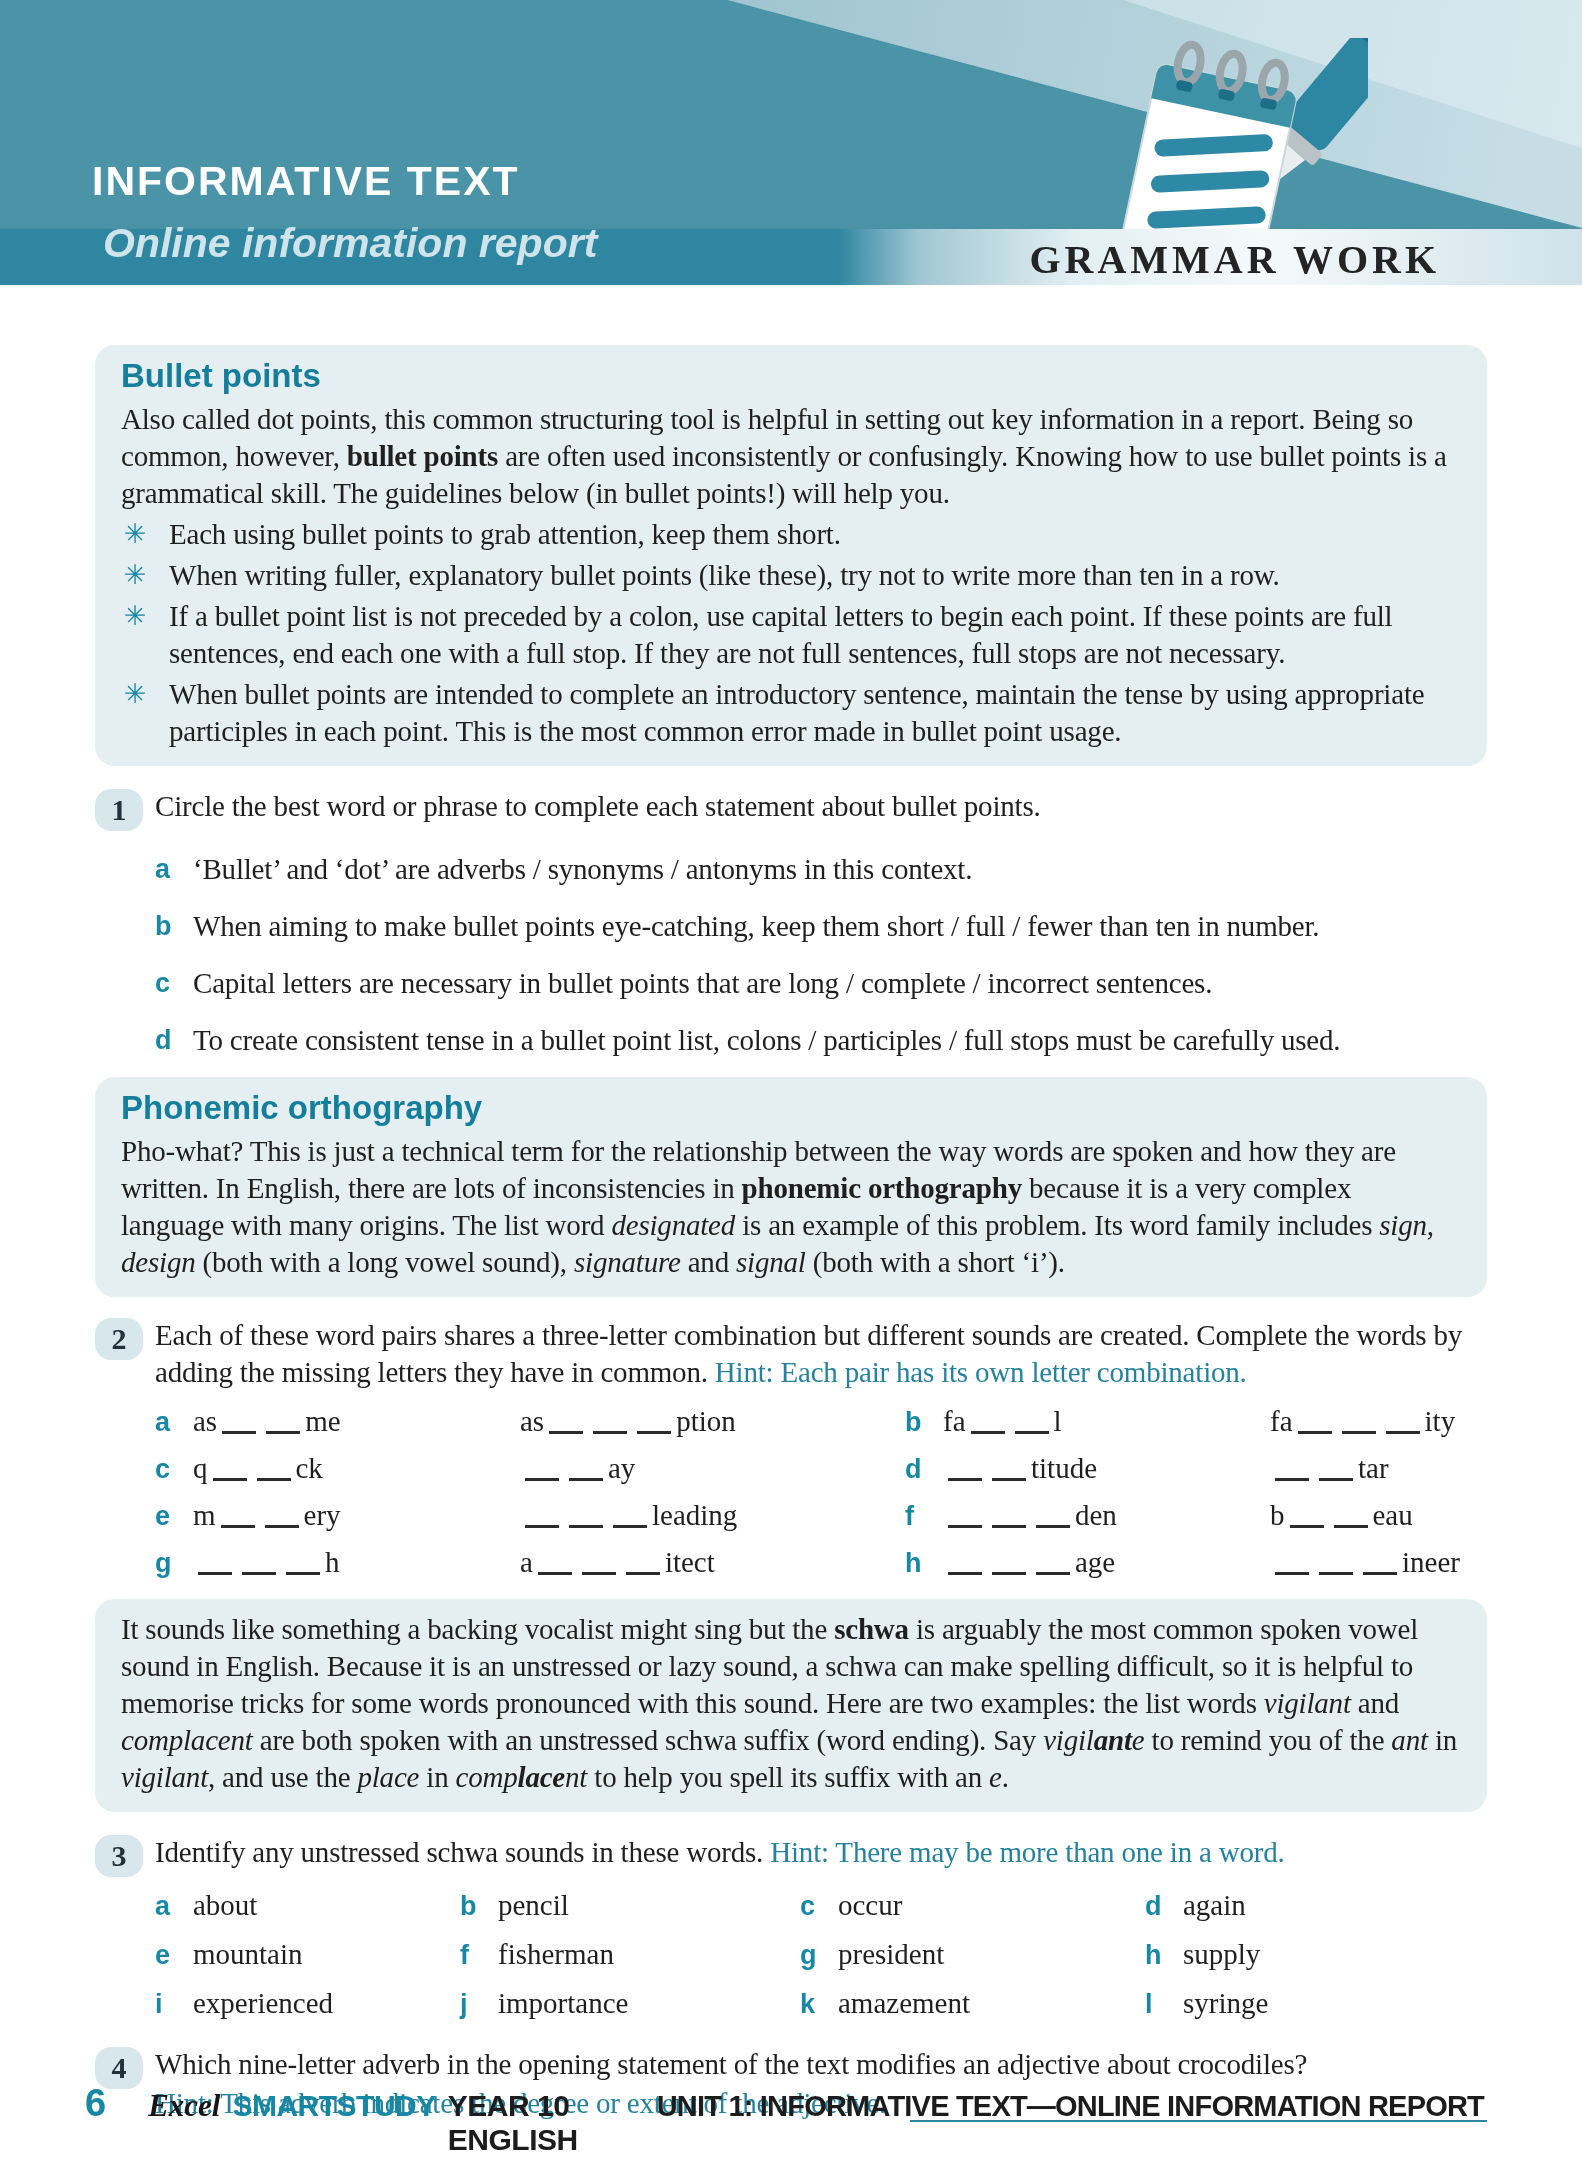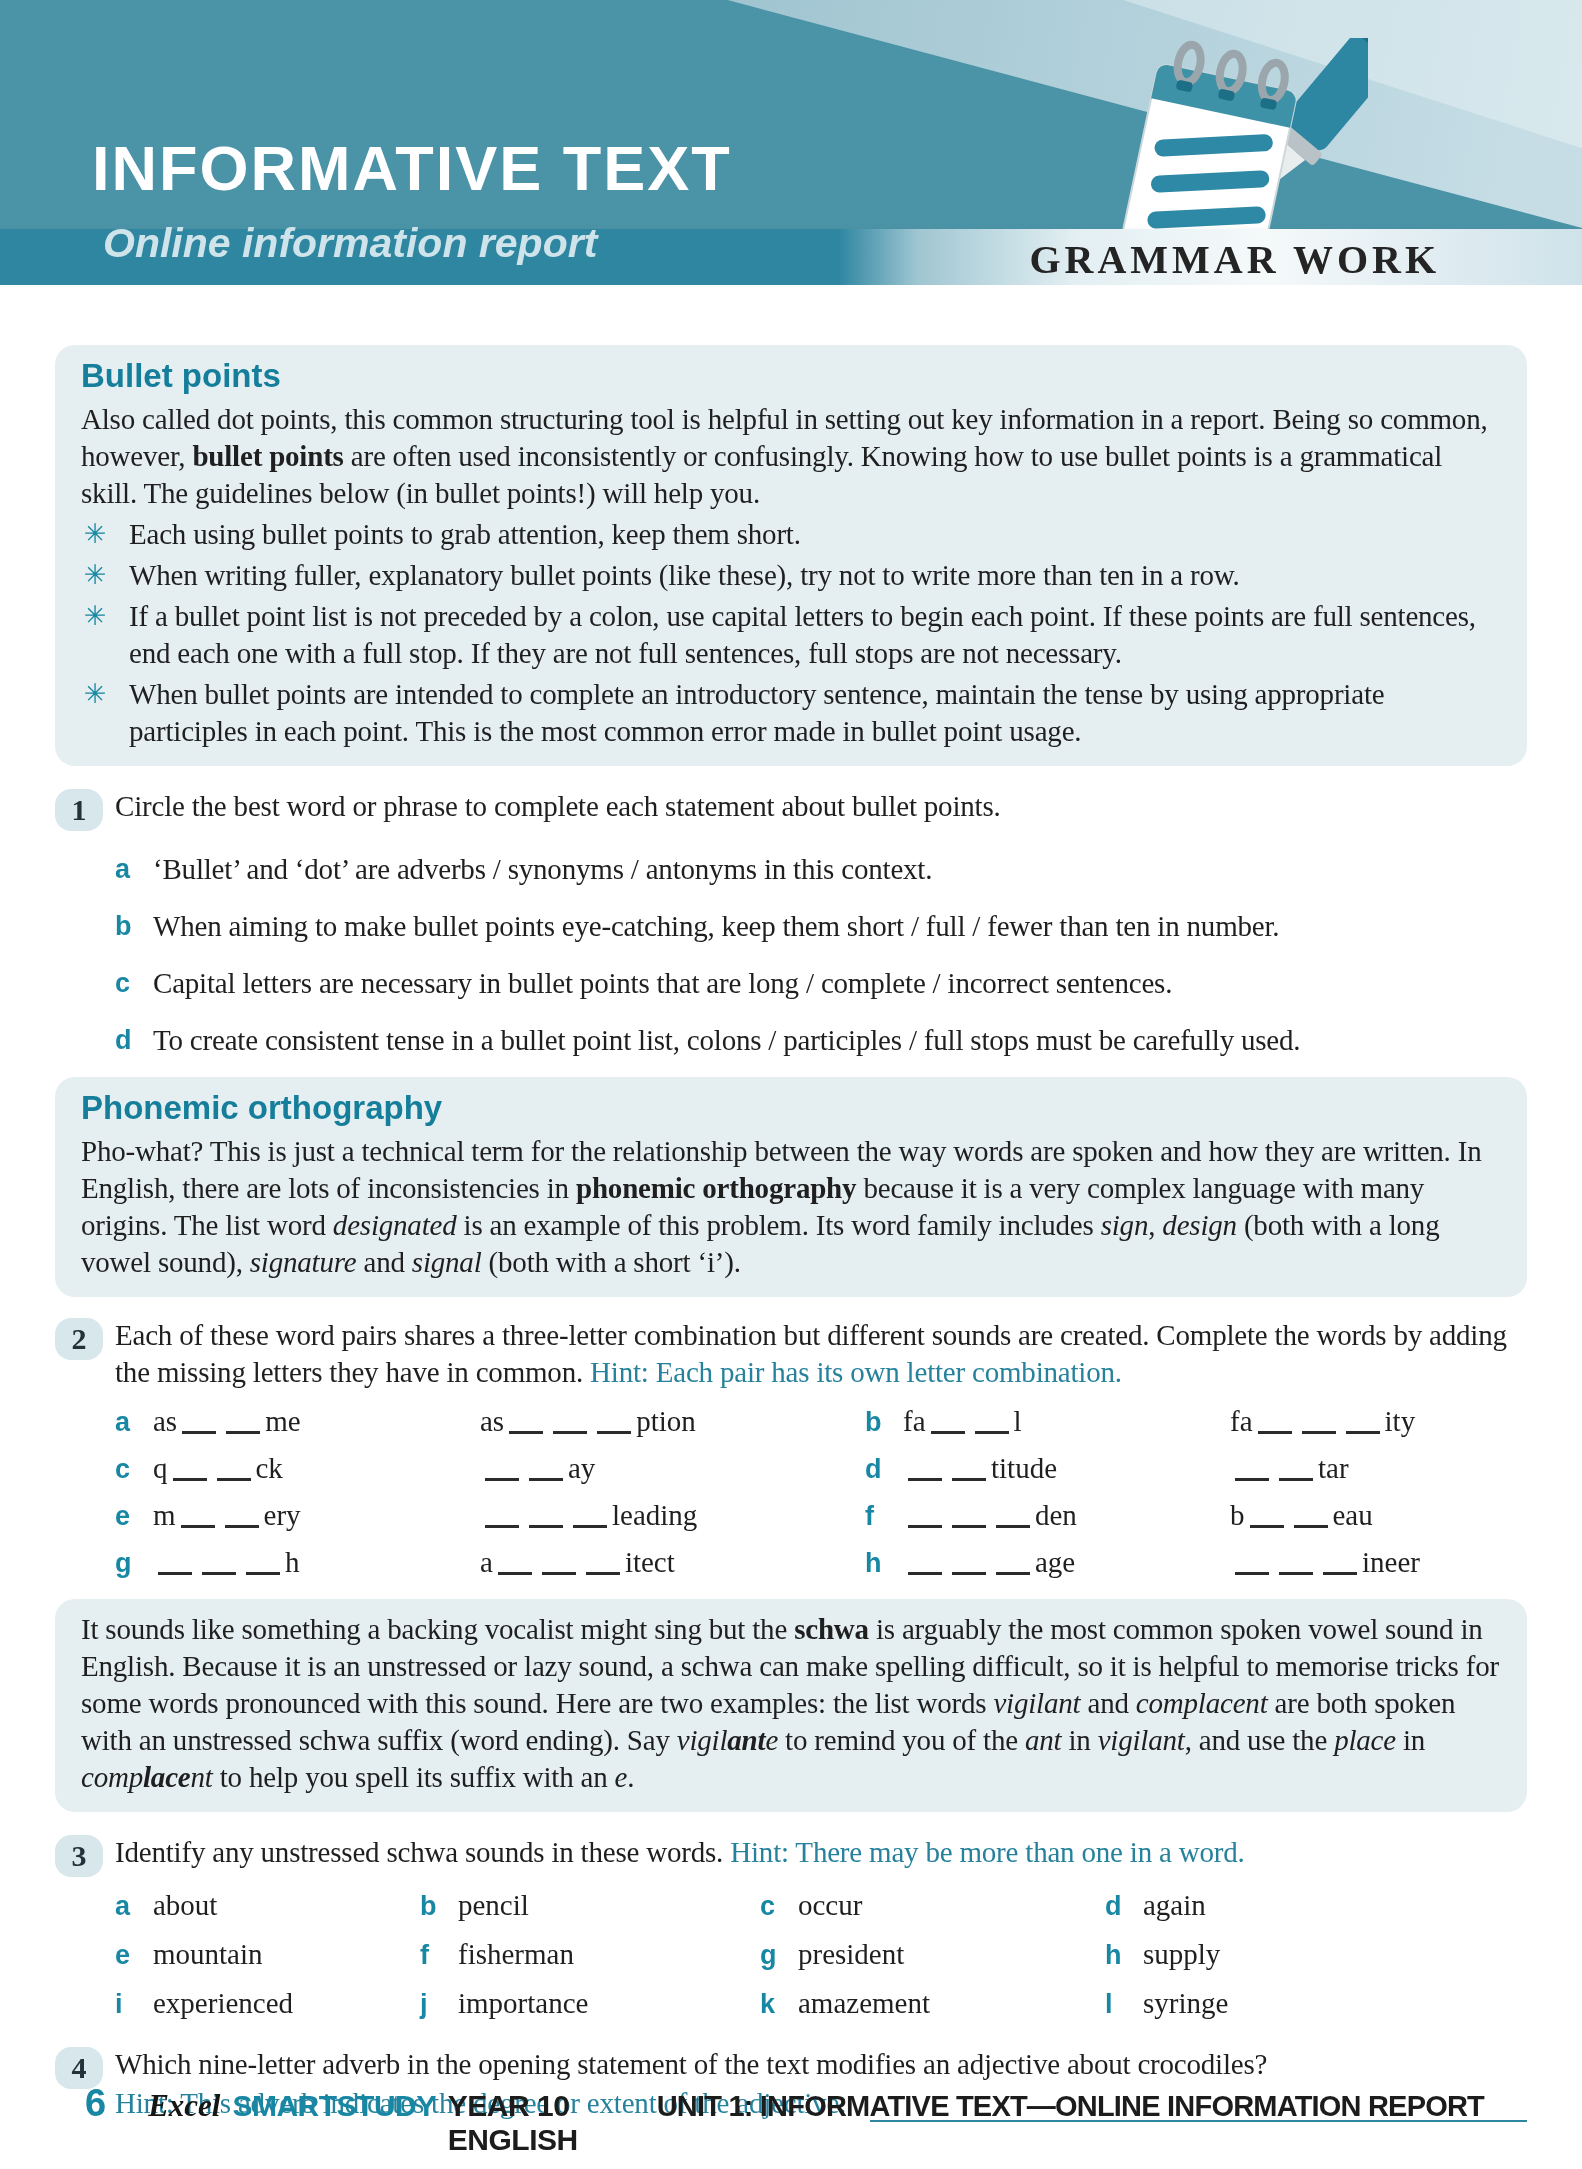--- a/index.html
+++ b/index.html
@@ -17,28 +17,28 @@
   .wedge1{position:absolute;top:0;left:0;width:100%;height:100%;
     background:linear-gradient(100deg,#85b4c3 10%,#c6dde5 95%);
     clip-path:polygon(46% 0,100% 0,100% 80%);}
   .wedge2{position:absolute;top:0;left:0;width:100%;height:100%;
     background:linear-gradient(100deg,#a9ccd7 0%,#d9e9ee 100%);
     clip-path:polygon(71% 0,100% 0,100% 52%);}
   .notepad{position:absolute;left:1088px;top:38px;z-index:1;}
   .band{position:absolute;left:0;top:229px;width:100%;height:56px;z-index:2;
     background:linear-gradient(90deg,var(--teal-band) 0%,var(--teal-band) 53%,#9fc6d2 58%,#e3eff3 68%,#f5f9fa 80%,#cfe2ea 100%);
     box-shadow:0 5px 9px rgba(90,105,112,.28);}
-  .page-title{position:absolute;left:92px;top:132px;z-index:3;color:#ffffff;
-    font-family:"Liberation Sans","DejaVu Sans",sans-serif;font-weight:bold;font-size:63px;letter-spacing:2px;white-space:nowrap;}
+  .page-title{position:absolute;left:92px;top:158px;z-index:3;color:#ffffff;
+    font-family:"Liberation Sans","DejaVu Sans",sans-serif;font-weight:bold;font-size:41px;letter-spacing:2px;white-space:nowrap;}
   .page-subtitle{position:absolute;left:95px;top:220px;z-index:3;color:var(--pale);
     font-family:"Liberation Sans","DejaVu Sans",sans-serif;font-weight:bold;font-style:italic;font-size:41px;white-space:nowrap;margin-left:8px;}
   .grammar-label{position:absolute;left:1000px;top:236px;width:440px;z-index:3;text-align:right;color:#242424;
     font-family:Liberation Serif, serif;font-weight:bold;font-size:40px;letter-spacing:4px;white-space:nowrap;}
   
-  .content{position:absolute;top:285px;left:0;width:1582px;padding:0 55px;}
+  .content{position:absolute;top:285px;left:0;width:1582px;padding:0 95px;}
   .info-box{background:var(--box-bg);border-radius:20px;padding:12px 26px 16px 26px;margin-top:60px;}
   .info-box h2{margin:0 0 6px 0;color:var(--heading);
     font-family:"Liberation Sans","DejaVu Sans",sans-serif;font-weight:bold;font-size:33px;}
   .body-text{font-size:29px;line-height:37px;letter-spacing:-0.2px;}
   .bullet-row{display:flex;gap:20px;margin-top:4px;}
   .star{color:var(--accent);font-size:27px;line-height:37px;flex:0 0 28px;text-align:center;}
   
   .qblock{display:grid;grid-template-columns:48px 1fr;column-gap:12px;margin-top:22px;}
   .qbadge{width:48px;height:42px;background:var(--badge-bg);border-radius:16px;margin-top:1px;
     display:flex;align-items:center;justify-content:center;font-weight:bold;font-size:30px;color:#22313a;}

